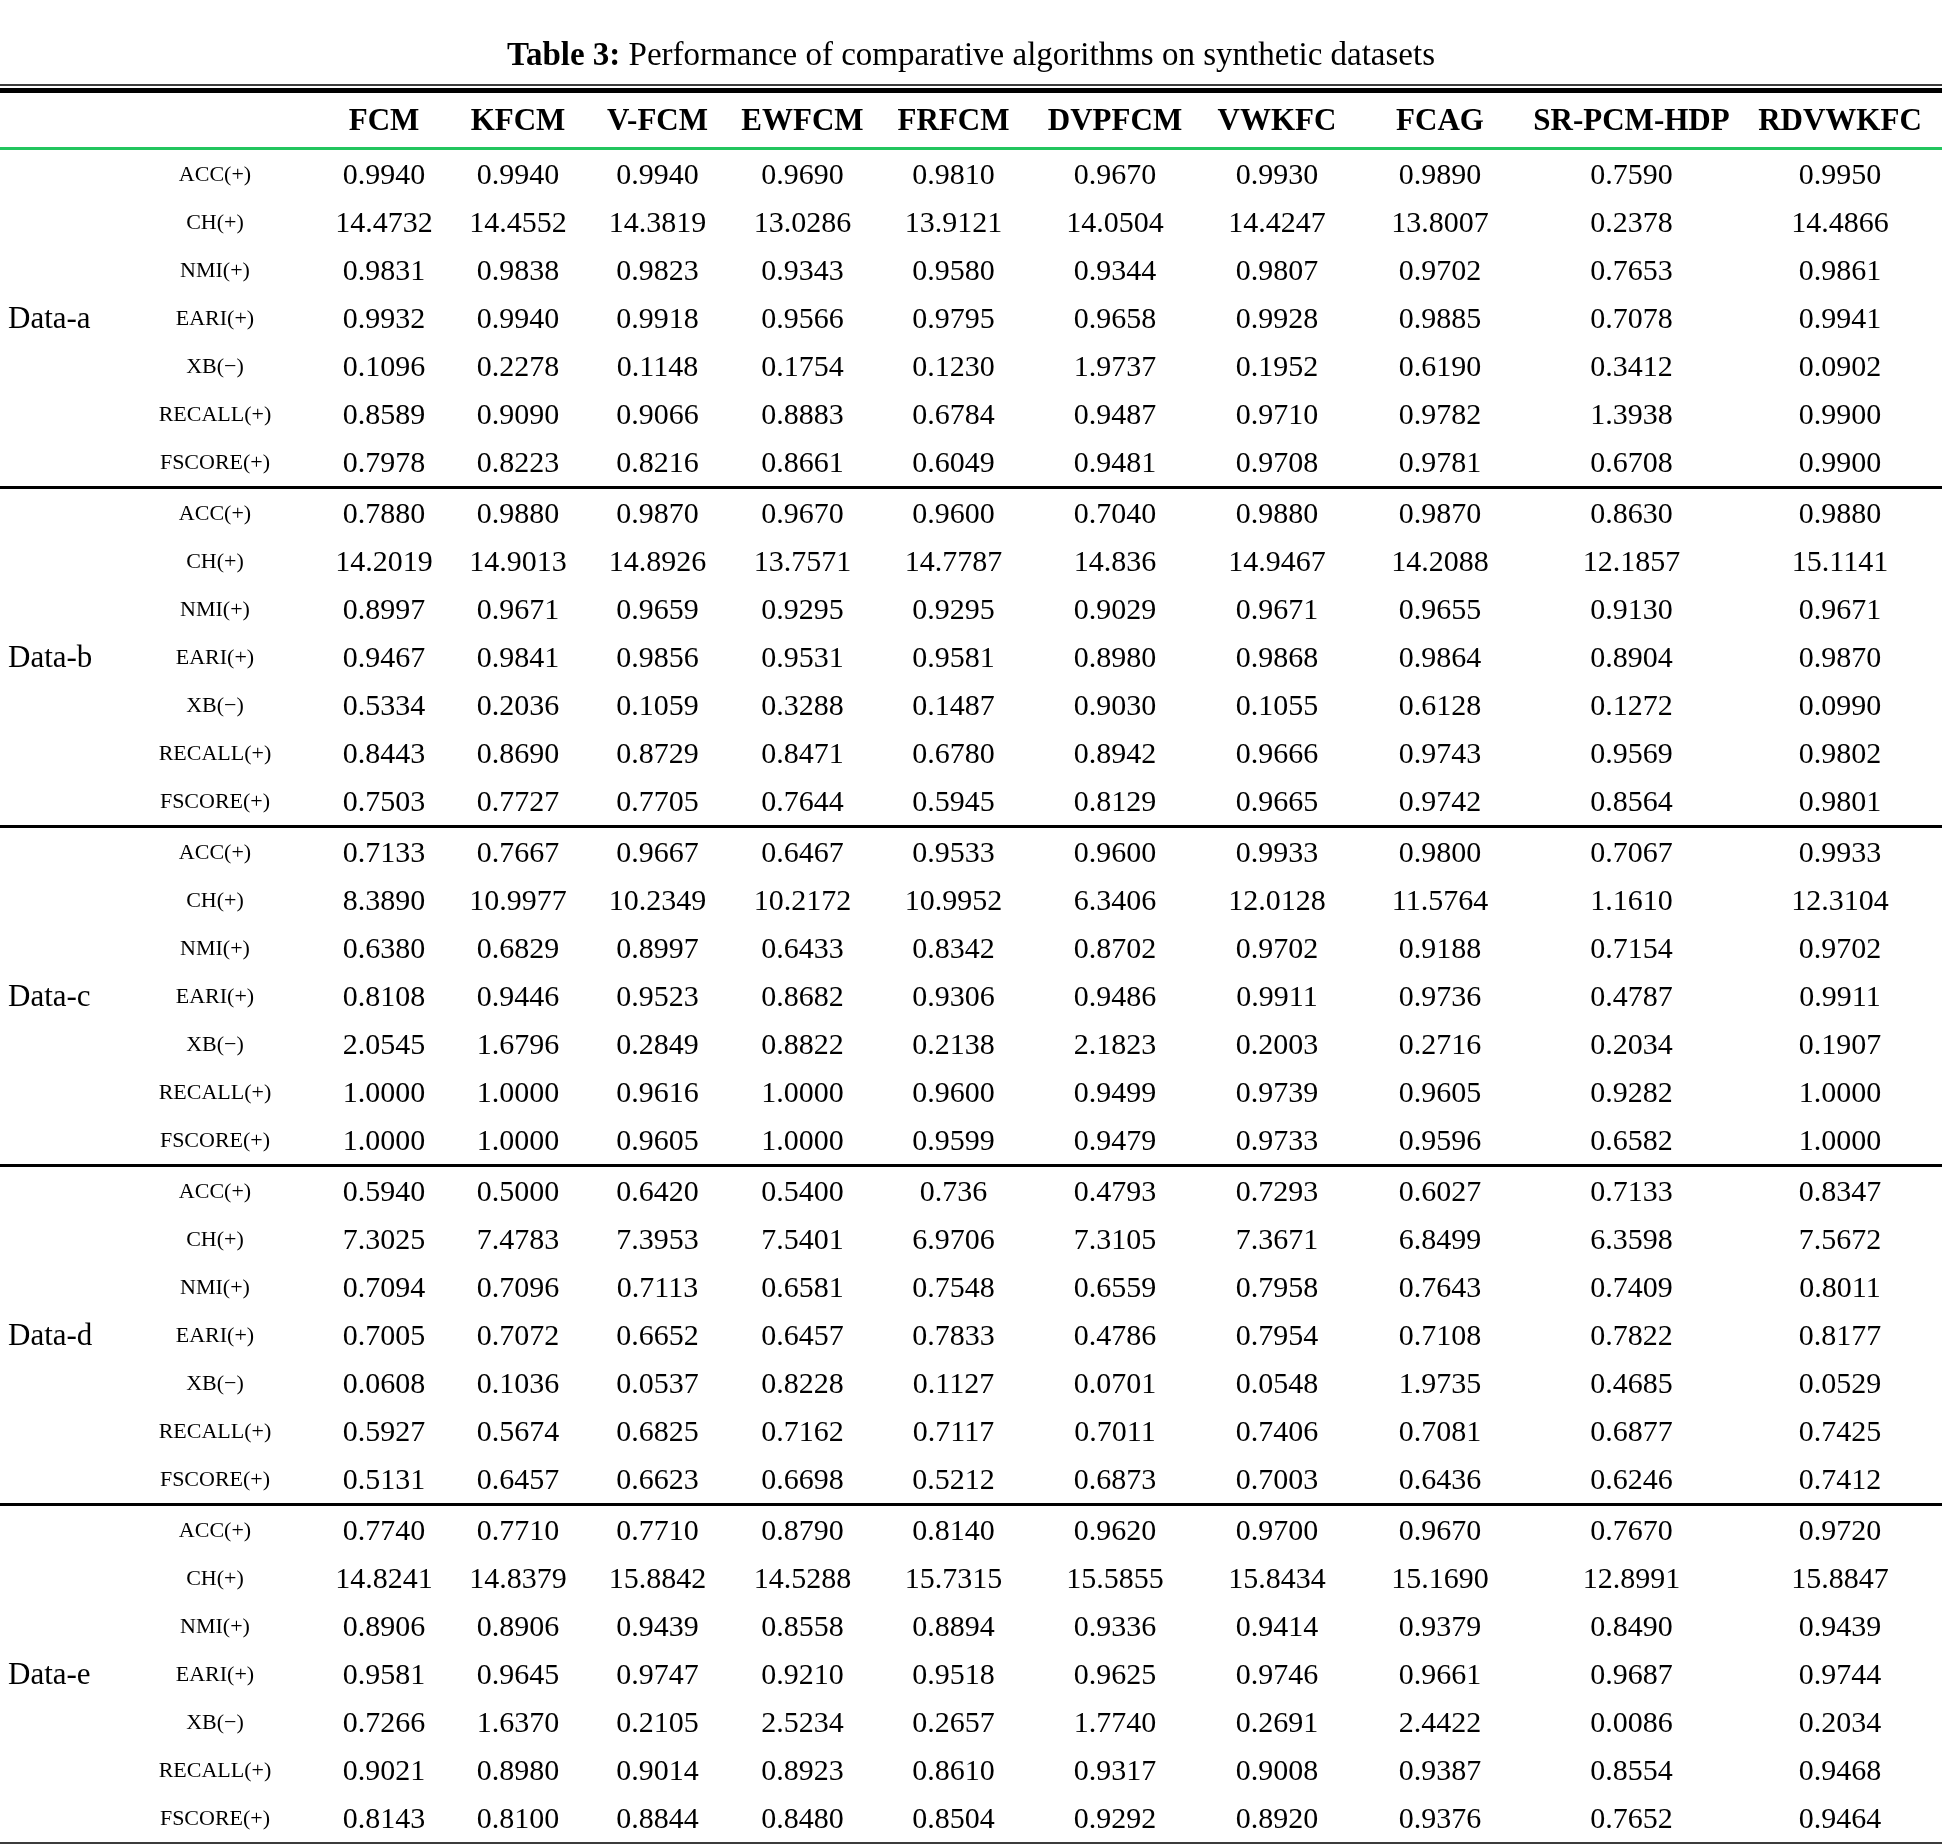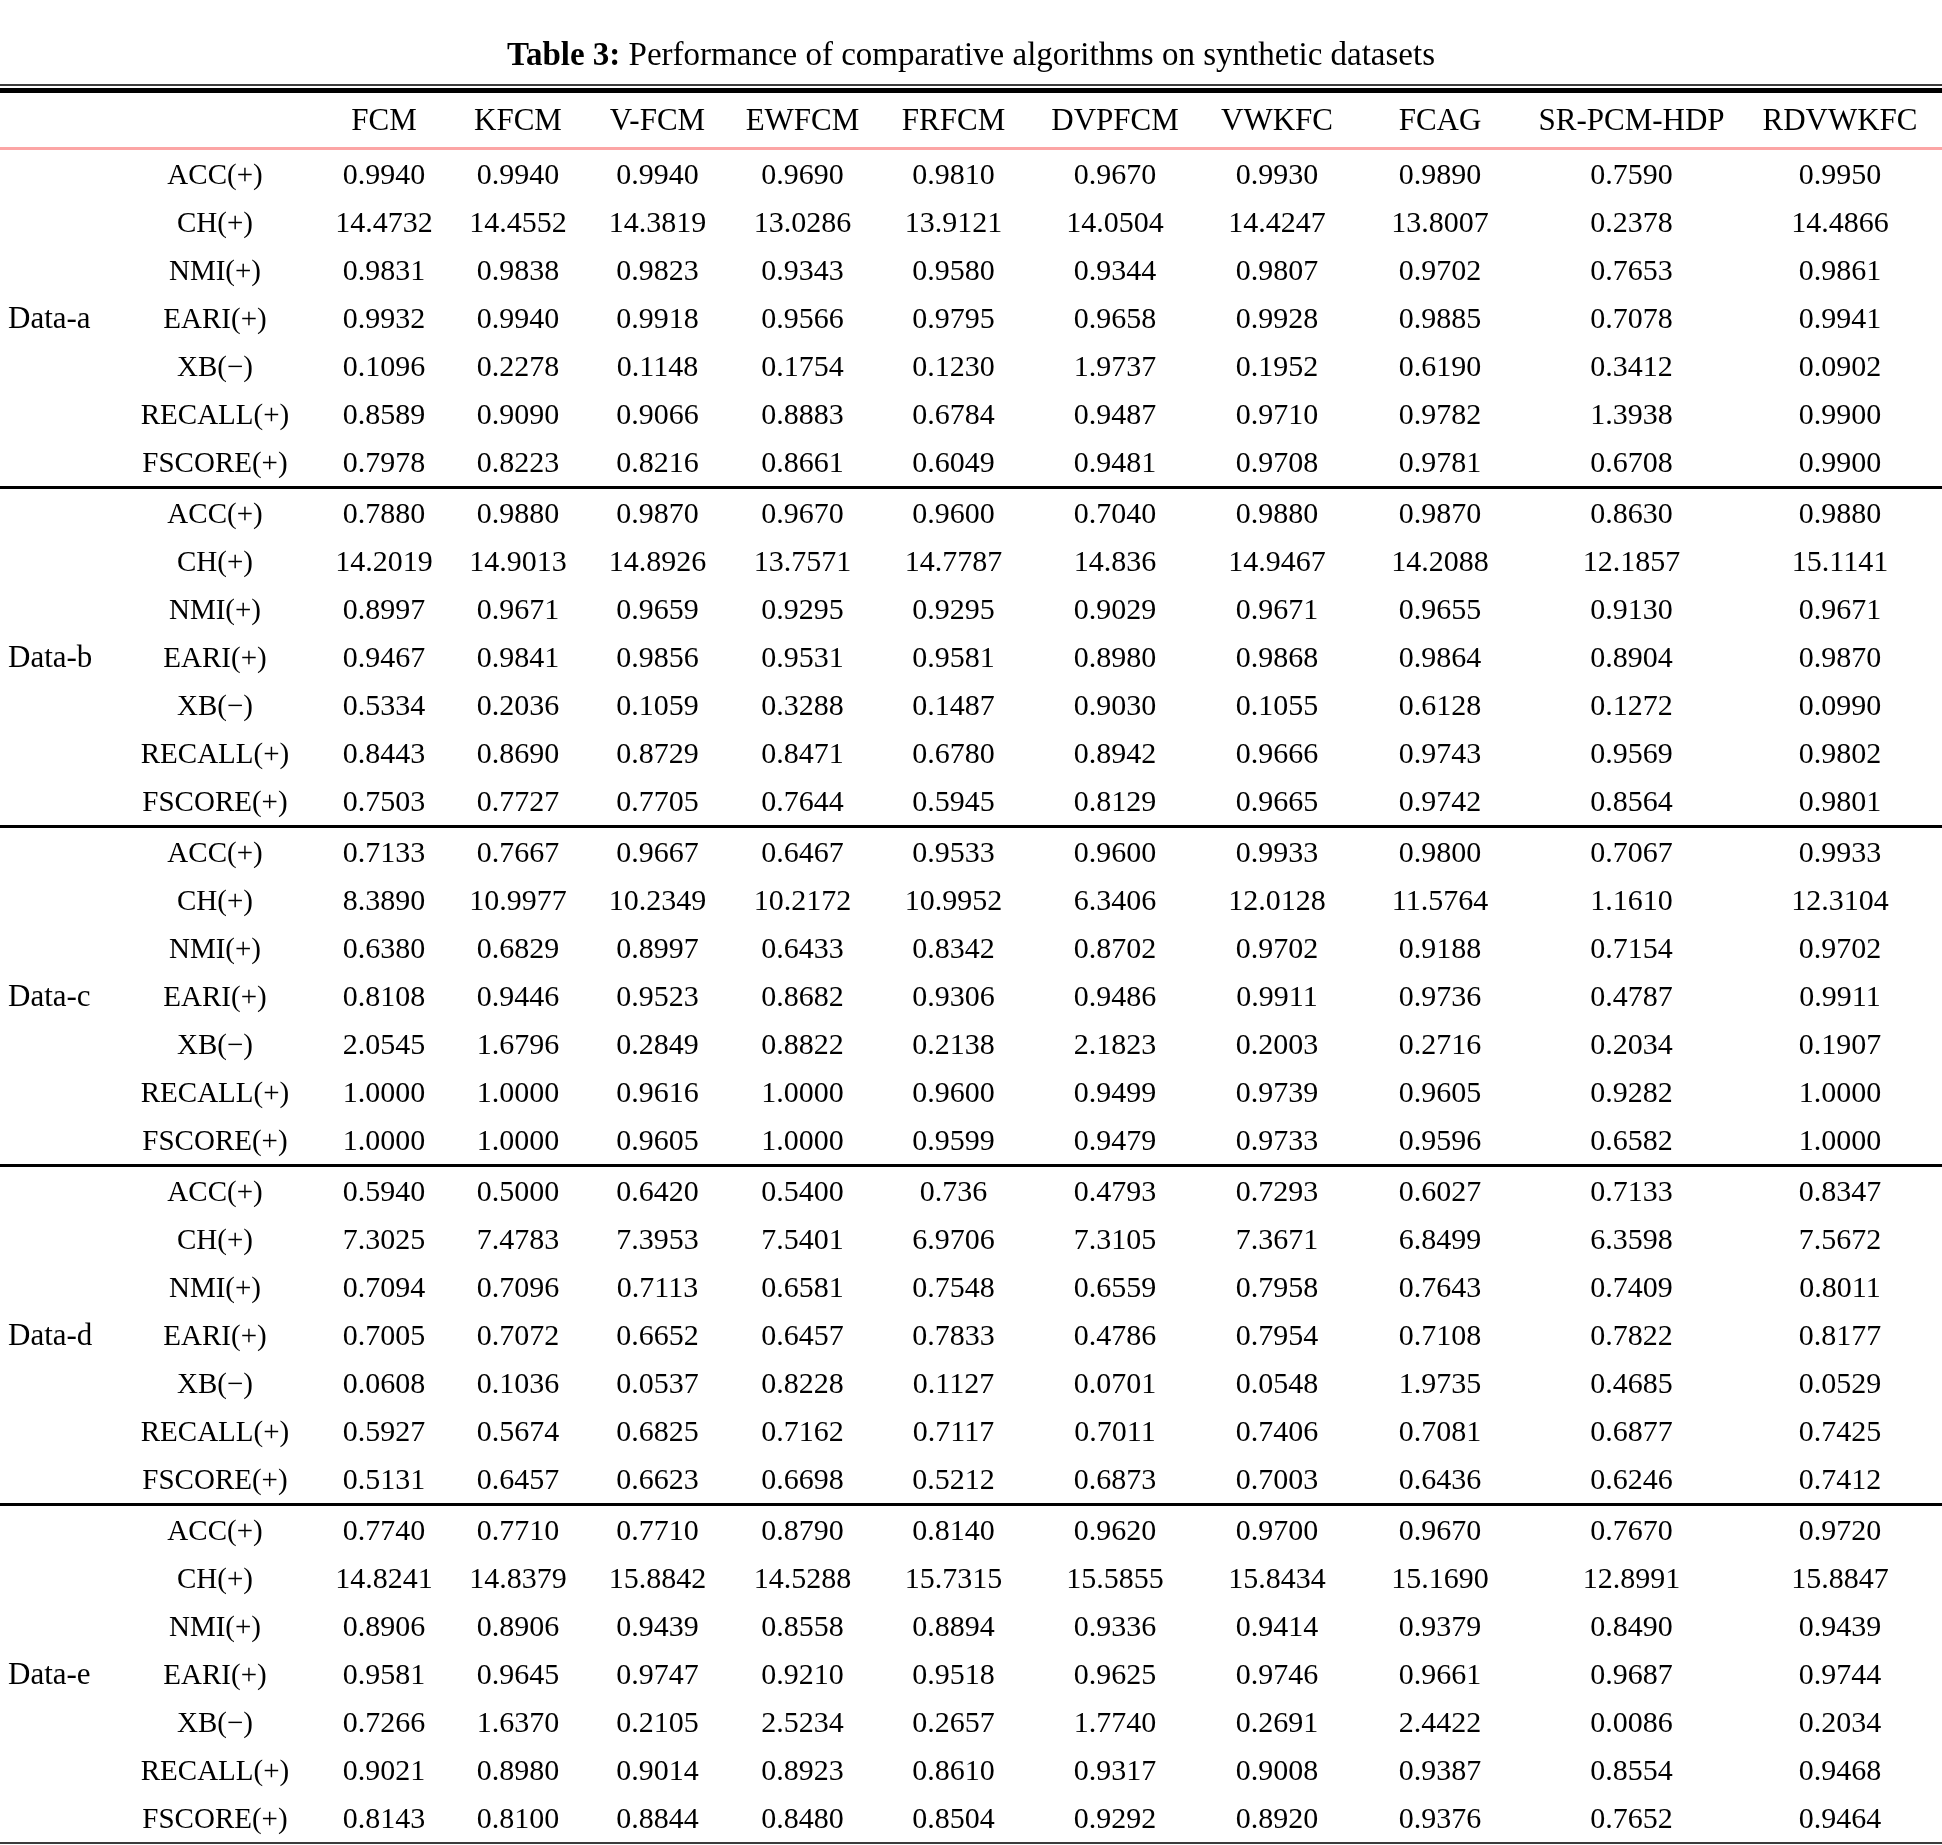--- a/index.html
+++ b/index.html
@@ -24,44 +24,44 @@
   .rule-double { width:1942px; }
   .rule-double .thin  { height:2px; background:#3c3c3c; }
   .rule-double .gap   { height:2px; background:transparent; }
   .rule-double .thick { height:5px; background:#000; }
   table.results {
     width:1942px;
     border-collapse:collapse;
     table-layout:fixed;
   }
   thead th {
-    font-weight:normal;
+    font-weight:bold;
     font-size:31px;
     height:54px;
     text-align:center;
     vertical-align:middle;
     padding:0;
-    border-bottom:3px solid #fca5a5;
+    border-bottom:3px solid #22c55e;
     white-space:nowrap;
   }
   tbody + tbody { border-top:3px solid #000; }
   td {
     font-size:30px;
     height:48px;
     padding:0;
     text-align:center;
     vertical-align:middle;
     white-space:nowrap;
   }
   td.group-label {
     font-size:31px;
     text-align:left;
     padding-left:8px;
   }
-  td.metric-label { font-size:29px; }
+  td.metric-label { font-size:22px; }
 </style>
 </head>
 <body>
 
 <div class="page">
 
   <div class="title">
     <span class="bold">Table 3:</span>
     <span>Performance of comparative algorithms on synthetic datasets</span>
   </div>

